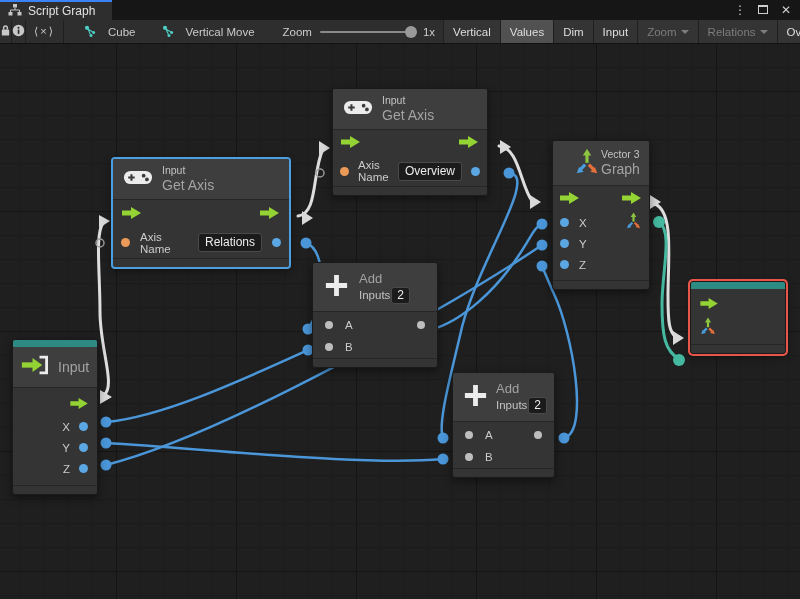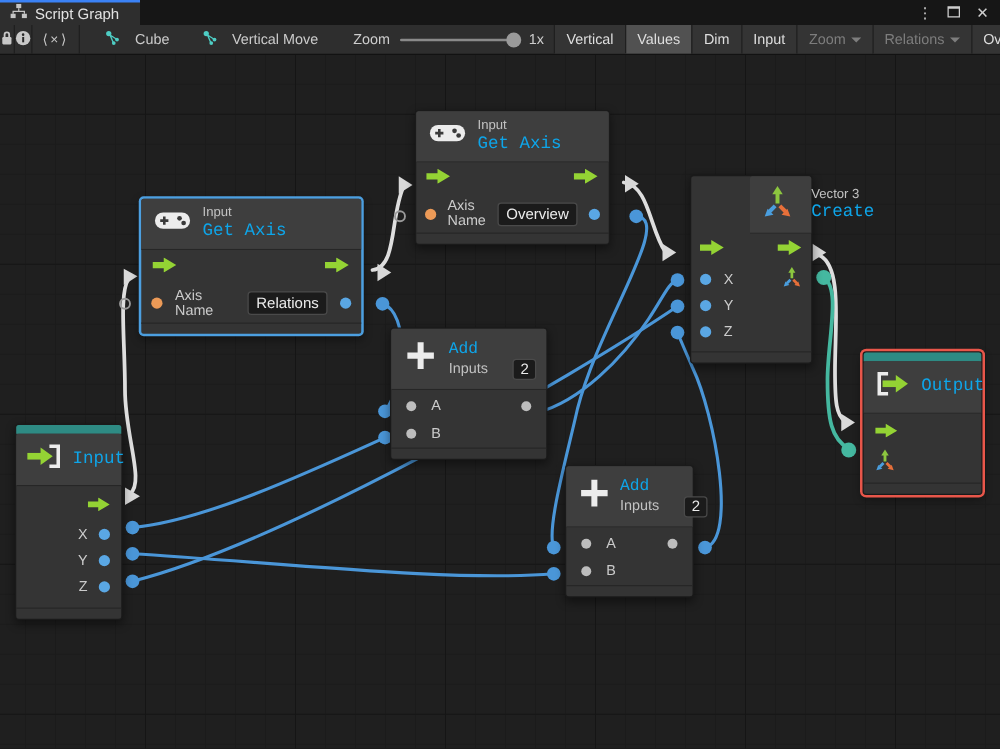--- a/index.html
+++ b/index.html
@@ -53,31 +53,31 @@
 
   
   .node { position:absolute; background:#343434; border:1px solid #1a1a1a; border-radius:3px;
     box-shadow:0 3px 8px rgba(0,0,0,.45); }
   .node.selected { border-color:#4c9fe0; box-shadow:0 0 0 1px #4c9fe0, 0 3px 8px rgba(0,0,0,.45); }
   .node.flagged { box-shadow:0 0 0 2px #e8564a, 0 3px 8px rgba(0,0,0,.45); }
   .teal-strip { height:7px; background:#2e8b84; border-radius:2px 2px 0 0; }
   .n-header { background:#3e3e3e; border-bottom:1px solid #262626; display:flex;
     align-items:center; gap:9px; padding:5px 10px; border-radius:2px 2px 0 0; }
   .n-sub { font-size:10.5px; color:#c2c2c2; line-height:13px; }
-  .n-title { font-size:14px; color:#0ea5e9; line-height:17px;font-family:Liberation Mono, monospace; }
+  .n-title { font-size:14px; color:#a3a3a3; line-height:17px; }
   .n-footer { border-top:1px solid #262626; height:9px; }
   .row { position:relative; display:flex; align-items:center; }
   .dot { width:9px; height:9px; border-radius:50%; display:inline-block; flex:none; }
   .dot.blue { background:#5aa7e4; }
   .dot.orange { background:#ec9a57; }
   .dot.gray { background:#bdbdbd; width:8px; height:8px; }
   .plabel { font-size:11.5px; color:#cbcbcb; }
   .vbox { background:#1b1b1b; border:1px solid #4a4a4a; border-radius:3px;
     color:#ececec; font-size:12px; padding:1px 6px; line-height:15px; }
-  .inputs-line { display:flex; align-items:center; gap:20px; }
+  .inputs-line { display:flex; align-items:center; gap:1px; }
 </style>
 </head>
 <body>
 
 <div class="app">
 
   <div class="titlebar">
     <div class="tab">
       <span>
         <svg width="14" height="12" viewBox="0 0 14 12">
@@ -348,34 +348,34 @@
         <span class="dot gray" style="margin-left:auto;"></span>
       </div>
       <div class="row" style="height:22px; padding:0 12px; gap:12px;">
         <span class="dot gray"></span>
         <span class="plabel">B</span>
       </div>
       <div class="n-footer"></div>
     </div>
 
     <div class="node" style="left:552px; top:96px; width:98px;">
-      <div class="n-header" style="padding:6px 8px; gap:13px;margin-left:47px;">
+      <div class="n-header" style="padding:6px 20px; gap:0;">
         <span>
           <svg width="28" height="28" viewBox="0 0 30 30">
             <path d="M15 17V7" stroke="#8cc63f" stroke-width="3.4"></path>
               <polygon points="15,2 10.5,9 19.5,9" fill="#8cc63f"></polygon>
             <path d="M13 19l-5 5" stroke="#4a9ede" stroke-width="3.4"></path>
               <polygon points="4,28 11.5,26.5 6.5,21.5" fill="#4a9ede"></polygon>
             <path d="M17 19l5 5" stroke="#e8703a" stroke-width="3.4"></path>
               <polygon points="26,28 23.5,21.5 18.5,26.5" fill="#e8703a"></polygon>
           </svg>
         </span>
         <span>
             <div class="n-sub">Vector 3</div>
-        <div class="n-title">Create</div>
+        <div class="n-title">Graph</div>
           </span>
       </div>
       <div class="row" style="height:26px; padding:0 7px;">
         <span><svg width="20" height="12" viewBox="0 0 20 12">
               <path d="M0 3.5h9V0l10 6-10 6V8.5H0z" fill="#94d334"></path>
             </svg></span>
         <span style="margin-left:auto;"><svg width="20" height="12" viewBox="0 0 20 12">
               <path d="M0 3.5h9V0l10 6-10 6V8.5H0z" fill="#94d334"></path>
             </svg></span>
       </div>
@@ -431,30 +431,20 @@
       </div>
       <div class="row" style="height:21px; padding:0 9px; gap:9px; margin-bottom:6px;">
         <span class="plabel" style="margin-left:auto;">Z</span>
         <span class="dot blue"></span>
       </div>
       <div class="n-footer"></div>
     </div>
 
     <div class="node flagged" style="left:690px; top:237px; width:96px;">
       <div class="teal-strip"></div>
-      <div class="n-header" style="padding:7px 8px; gap:8px;">
-        <span>
-          <svg width="30" height="22" viewBox="0 0 34 24">
-              <path d="M13 3H5v18h8" stroke="#ececec" stroke-width="3.2" fill="none"></path>
-              <rect x="8" y="9" width="13" height="6" fill="#94d334"></rect>
-              <polygon points="20,4 31,12 20,20" fill="#94d334"></polygon>
-            </svg>
-        </span>
-        <span class="n-title">Output</span>
-      </div>
       <div class="row" style="height:24px; padding:0 9px; margin-top:3px;">
         <span><svg width="19" height="11" viewBox="0 0 20 12">
               <path d="M0 3.5h9V0l10 6-10 6V8.5H0z" fill="#94d334"></path>
             </svg></span>
       </div>
       <div class="row" style="height:24px; padding:0 8px; margin-bottom:4px;">
         <span>
           <svg width="18" height="18" viewBox="0 0 30 30">
             <path d="M15 17V7" stroke="#8cc63f" stroke-width="3.8"></path>
               <polygon points="15,1 10,9 20,9" fill="#8cc63f"></polygon>

